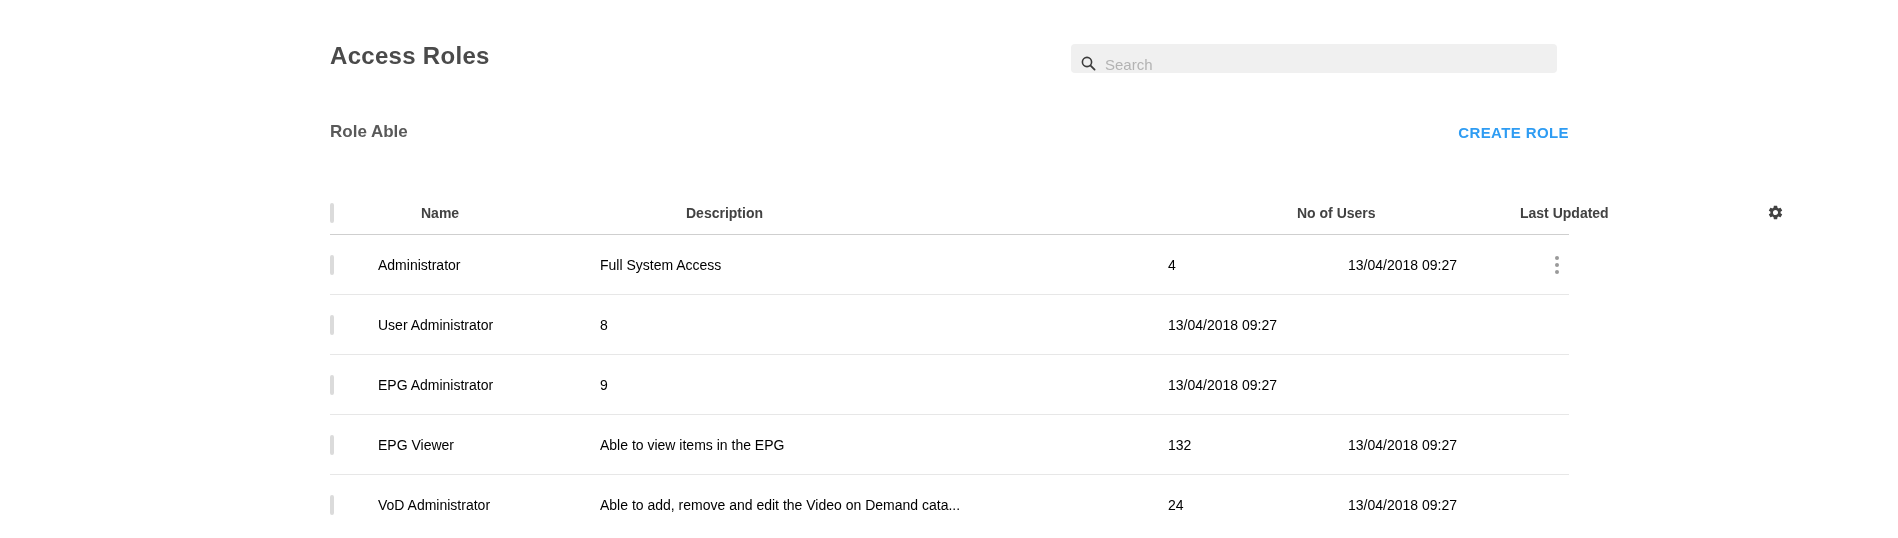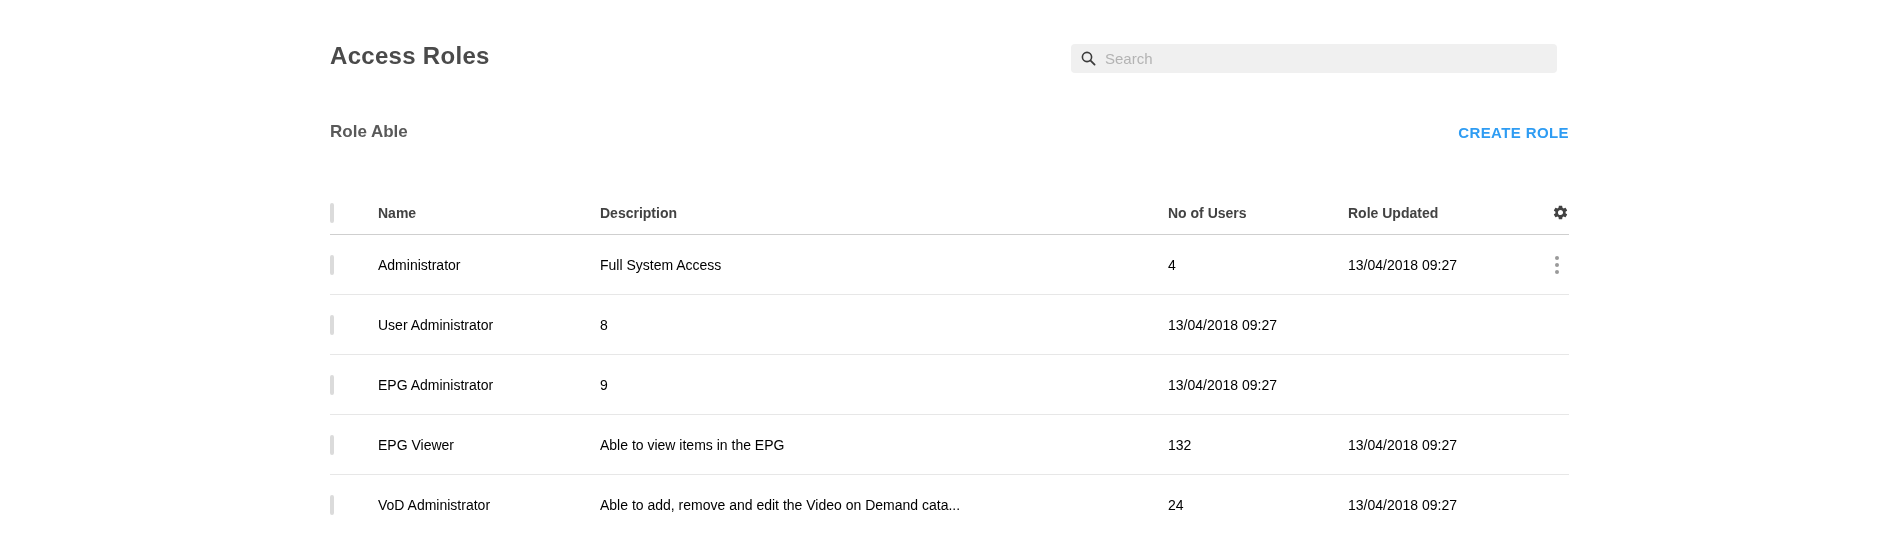--- a/index.html
+++ b/index.html
@@ -3,34 +3,34 @@
 <meta charset="utf-8">
 <style>
   * { margin:0; padding:0; box-sizing:border-box; }
   html,body { width:1898px; height:538px; background:#ffffff;
     font-family:"Liberation Sans", sans-serif; overflow:hidden; position:relative; }
   .content { position:absolute; left:330px; top:0; width:1239px; }
 
   .top-row { display:flex; justify-content:space-between; align-items:flex-start; margin-top:42px; }
   .page-title { font-size:24px; font-weight:700; color:#4a4a4a; letter-spacing:.3px; }
   .search-box { width:486px; height:29px; background:#f0f0f0; border-radius:4px;
-    display:flex; align-items:center; padding:4px 10px; margin-right:12px; margin-top:2px; }
+    display:flex; align-items:flex-start; padding:12px 10px; margin-right:12px; margin-top:2px; }
   .search-box svg { flex:0 0 auto; margin-right:9px; }
   .search-input { border:none; background:transparent; outline:none; font-size:15px;
     color:#555; width:100%; font-family:"Liberation Sans", sans-serif; }
   .search-input::placeholder { color:#b3b3b3; }
 
   .section-row { display:flex; justify-content:space-between; align-items:center; margin-top:49px; height:20px; }
   .section-title { font-size:17px; font-weight:700; color:#595959; }
   .create-btn { font-size:15px; font-weight:700; color:#2e9cf3; letter-spacing:.4px;
     background:none; border:none; cursor:pointer; font-family:"Liberation Sans", sans-serif; }
 
   .table { margin-top:49px; }
   .thead, .trow { display:grid; grid-template-columns:48px 222px 568px 180px 182px 39px; align-items:center; }
-  .thead { height:44px; border-bottom:1px solid #cfcfcf; font-size:14px; font-weight:700; color:#424242; }
+  .thead { height:44px; border-bottom:1px solid #cfcfcf; font-size:14px; font-weight:700; color:#424242;gap:43px; }
   .trow { height:60px; border-bottom:1px solid #e7e7e7; font-size:14px; color:#000000; }
   .trow:last-child { border-bottom:none; }
   .cell-desc { white-space:nowrap; overflow:hidden; }
 
   .checkbox { width:19px; height:19px; border:2px solid #dbdbdb; border-radius:5px;
     background:#fff; cursor:pointer; }
   .col-actions { justify-self:end; display:flex; align-items:center; }
   .gear-btn { background:none; border:none; cursor:pointer; line-height:0; padding:0; }
   .kebab { display:flex; flex-direction:column; gap:3px; align-items:center;
     padding:4px 6px; margin-right:4px; cursor:pointer; background:none; border:none; }
@@ -56,21 +56,21 @@
     <h2 class="section-title">Role Able</h2>
     <button class="create-btn">CREATE ROLE</button>
   </div>
 
   <div class="table">
     <div class="thead">
       <div><span class="checkbox"></span></div>
       <div>Name</div>
       <div>Description</div>
       <div>No of Users</div>
-      <div>Role Updated</div>
+      <div>Last Updated</div>
       <div class="col-actions">
         <button class="gear-btn">
           <svg width="17" height="17" viewBox="0 0 24 24" fill="#424242">
             <path d="M19.14 12.94c.04-.3.06-.61.06-.94 0-.32-.02-.64-.07-.94l2.03-1.58a.49.49 0 0 0 .12-.61l-1.92-3.32a.49.49 0 0 0-.59-.22l-2.39.96c-.5-.38-1.03-.7-1.62-.94l-.36-2.54a.484.484 0 0 0-.48-.41h-3.84c-.24 0-.43.17-.47.41l-.36 2.54c-.59.24-1.13.57-1.62.94l-2.39-.96a.49.49 0 0 0-.59.22L2.74 8.87c-.12.21-.08.47.12.61l2.03 1.58c-.05.3-.09.63-.09.94s.02.64.07.94l-2.03 1.58a.49.49 0 0 0-.12.61l1.92 3.32c.12.22.37.29.59.22l2.39-.96c.5.38 1.03.7 1.62.94l.36 2.54c.05.24.24.41.48.41h3.84c.24 0 .44-.17.47-.41l.36-2.54c.59-.24 1.13-.56 1.62-.94l2.39.96c.22.08.47 0 .59-.22l1.92-3.32c.12-.22.07-.47-.12-.61l-2.01-1.58zM12 15.6A3.61 3.61 0 0 1 8.4 12c0-1.98 1.62-3.6 3.6-3.6s3.6 1.62 3.6 3.6-1.62 3.6-3.6 3.6z"></path>
           </svg>
         </button>
       </div>
     </div>
 
     <div id="rows-container">

